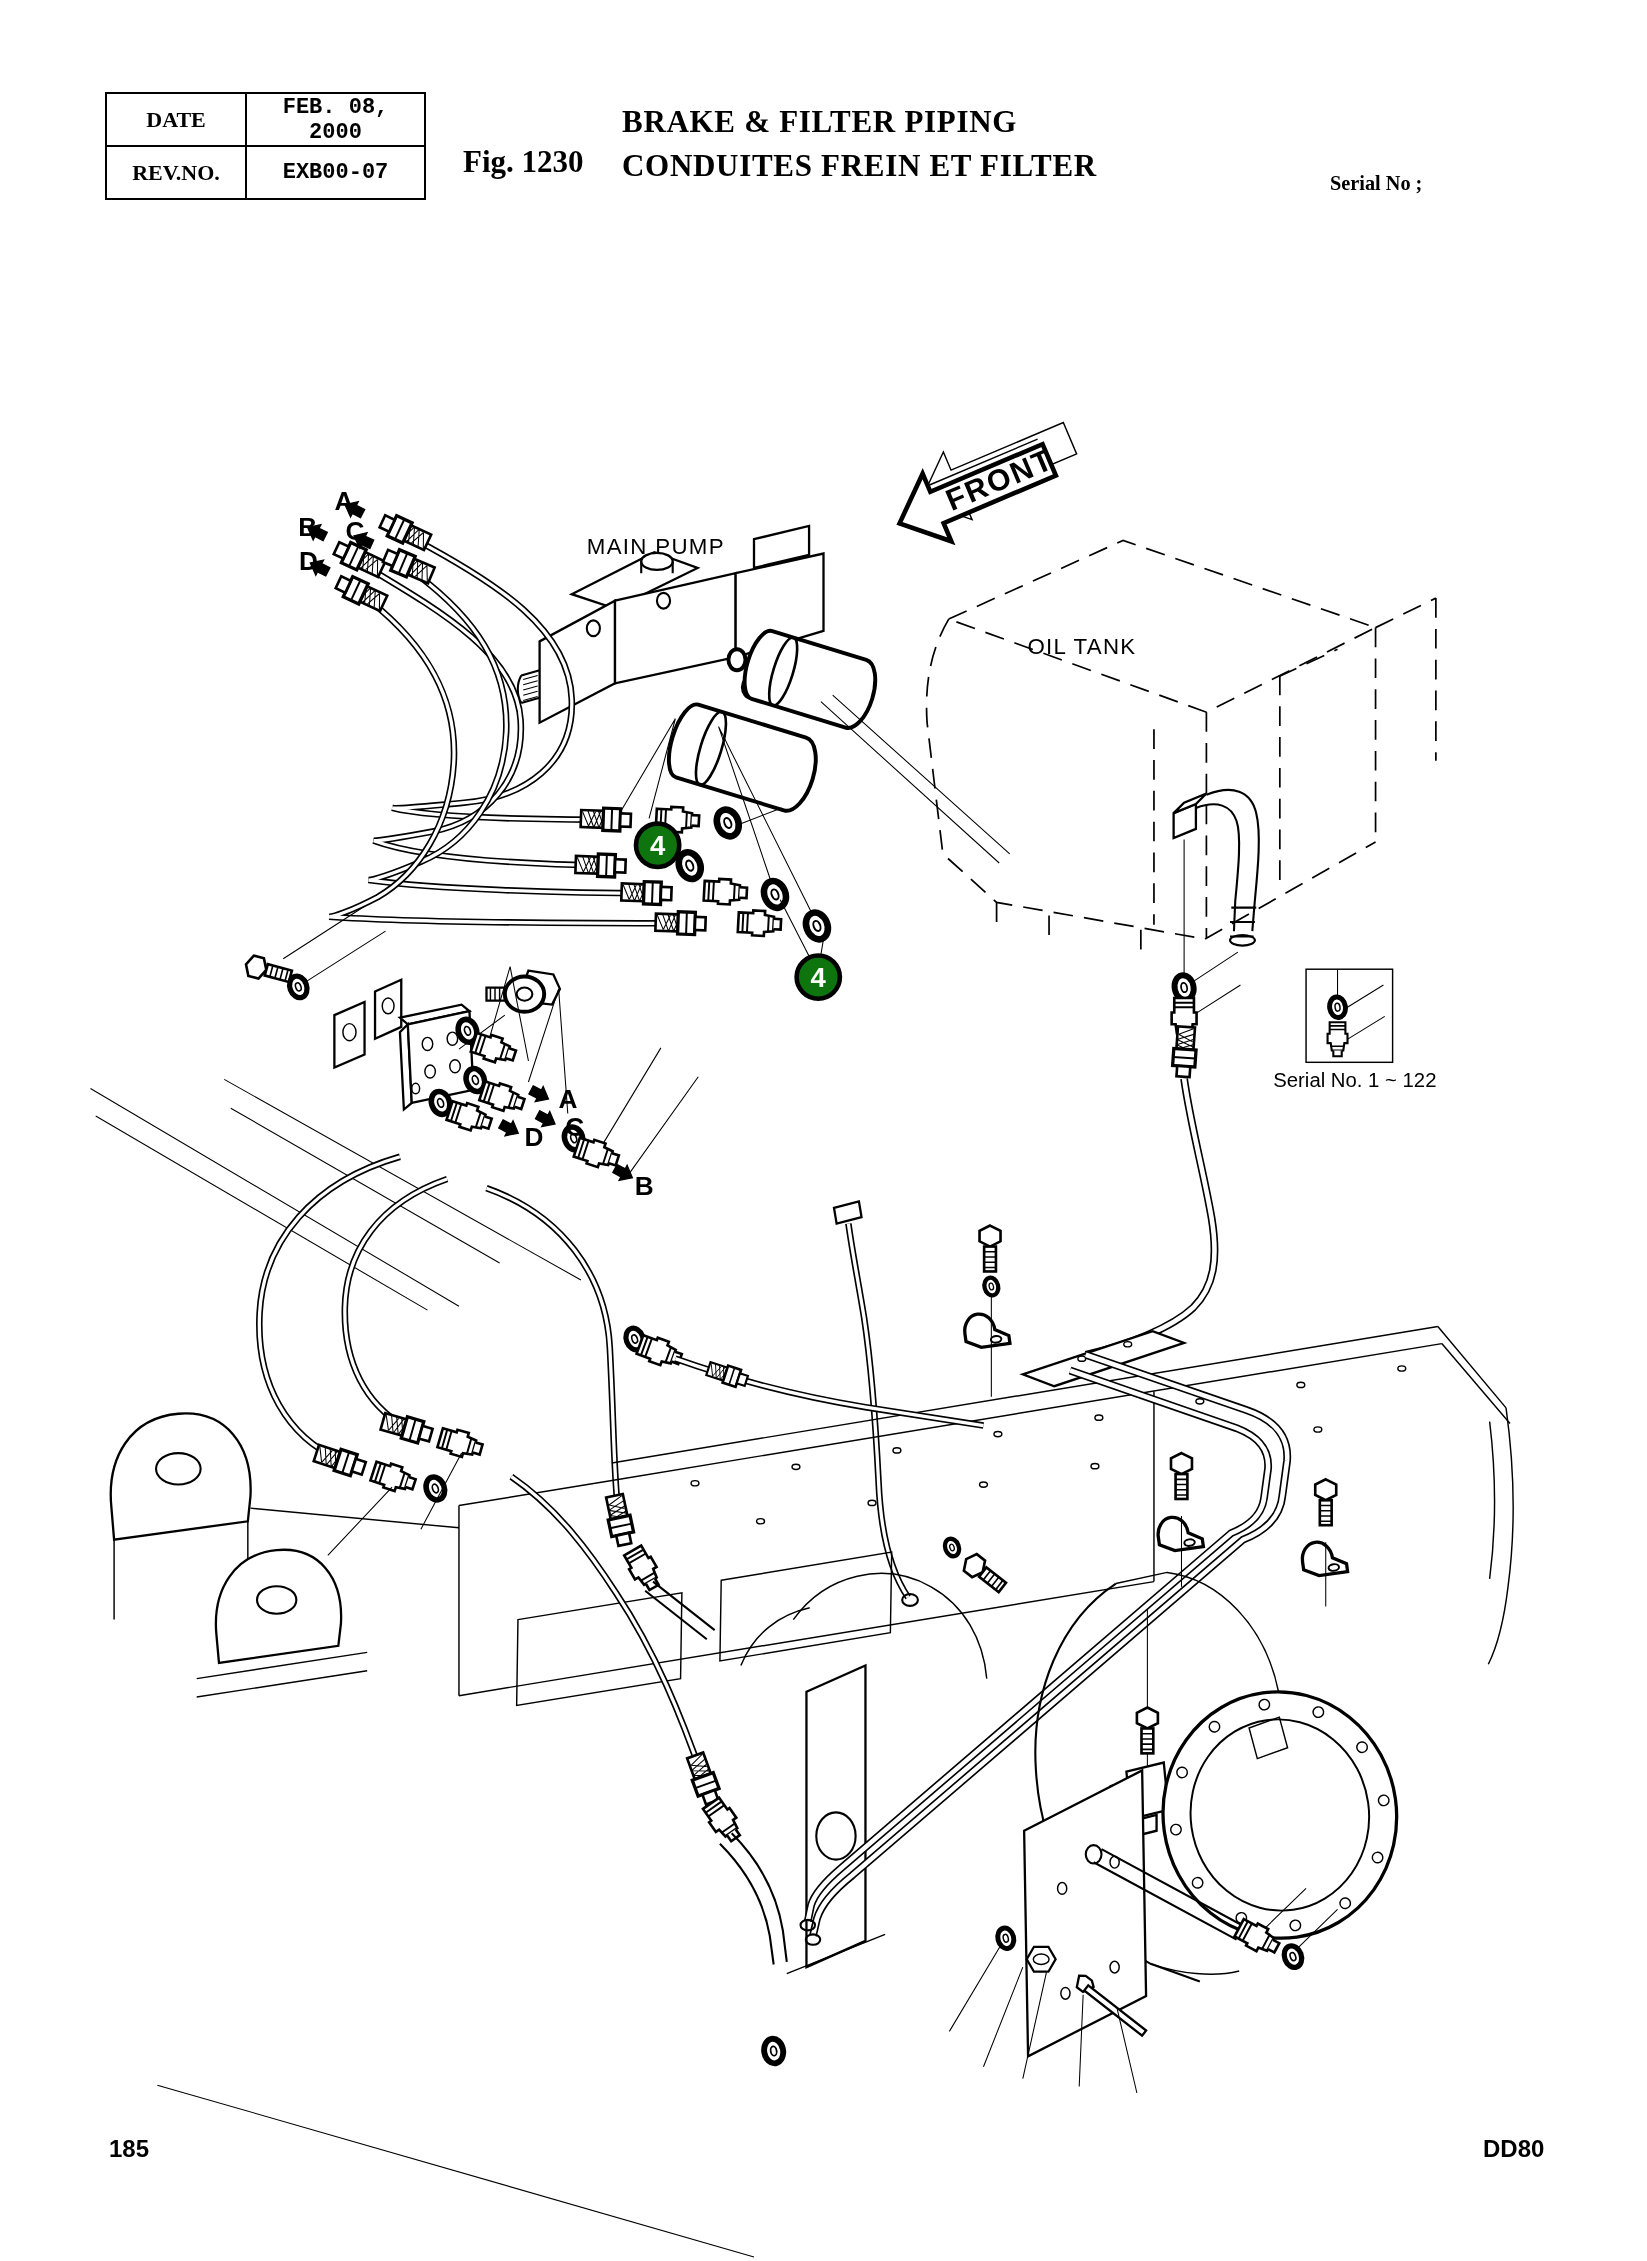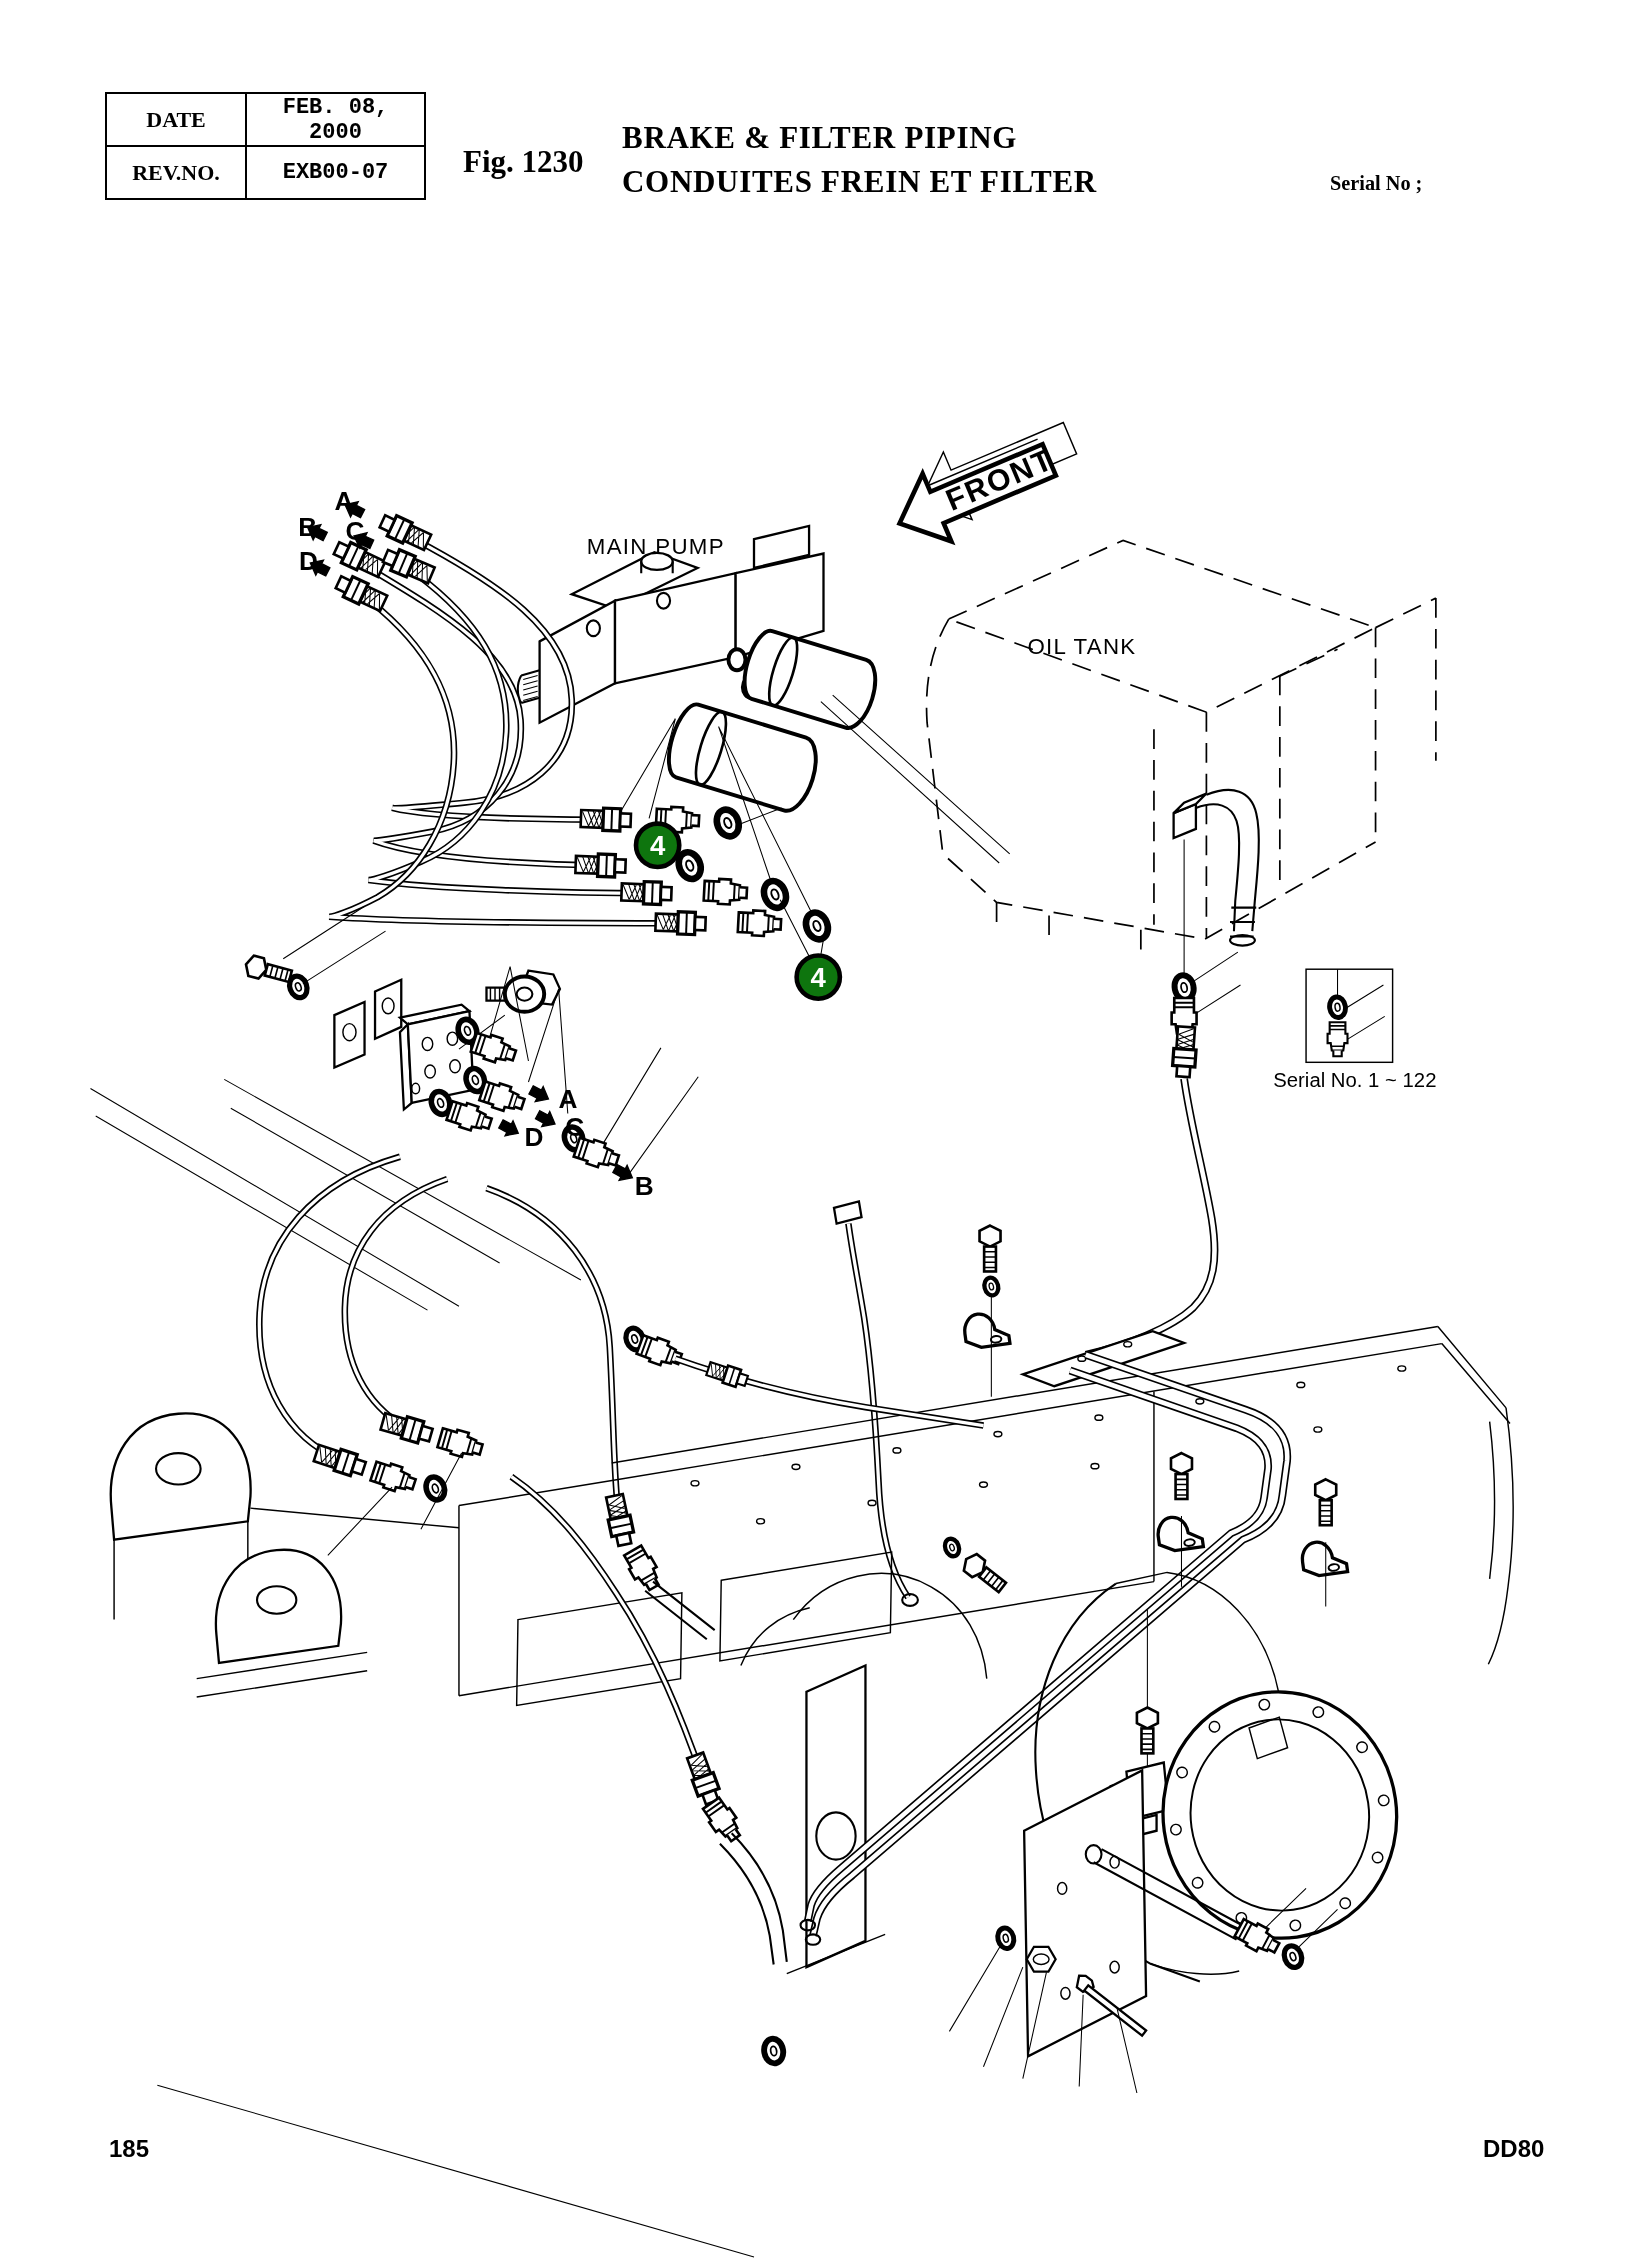--- a/index.html
+++ b/index.html
@@ -6,21 +6,21 @@
     font-family:"Liberation Sans",sans-serif;}
   .abs{position:absolute;}
   
   .info-table{left:105px;top:92px;border-collapse:collapse;}
   .info-table td{border:2.6px solid #000;font:bold 22px "Liberation Serif",serif;text-align:center;
     padding:0 23px;height:51px;}
   .info-table td.lab{width:92px;}
   .info-table td.val{width:131px;font-family:Liberation Mono, monospace;}
   .fig-label{left:463px;top:144px;font:bold 31px "Liberation Serif",serif;}
   .titles{left:622px;top:100px;font:bold 31px "Liberation Serif",serif;line-height:44px;
-    letter-spacing:0.7px;white-space:nowrap;margin-top:16px;}
+    letter-spacing:0.7px;white-space:nowrap;}
   .serial-label{left:1330px;top:172px;font:bold 20.3px "Liberation Serif",serif;}
   .page-num{left:109px;top:2135px;font:bold 24px "Liberation Sans",sans-serif;}
   .doc-code{left:1483px;top:2135px;font:bold 24px "Liberation Sans",sans-serif;text-align:right;}
   
   .s1{stroke:#000;stroke-width:1.6;fill:none}
   .s2{stroke:#000;stroke-width:2.2;fill:none}
   .s3{stroke:#000;stroke-width:3.2;fill:none}
   .fw{fill:#fff;stroke:#000;stroke-width:3.5}
   .fwb{fill:#fff;stroke:#000;stroke-width:6}
   .dsh{stroke:#000;stroke-width:2.6;fill:none;stroke-dasharray:30 17}

